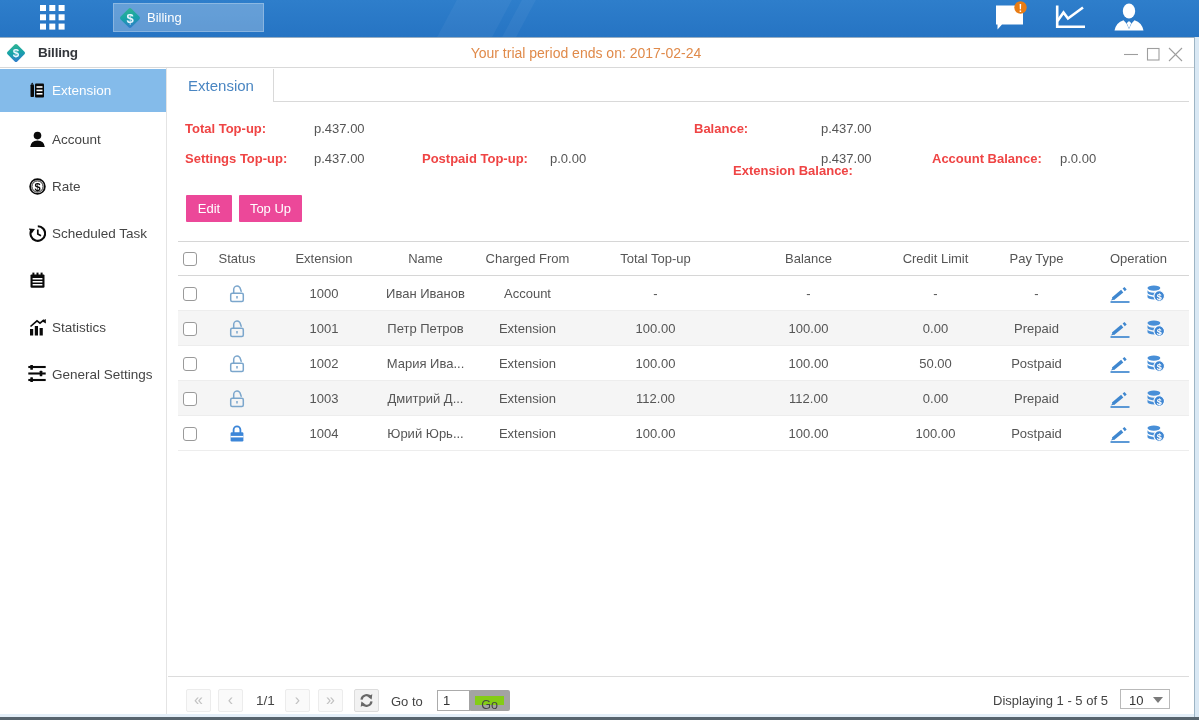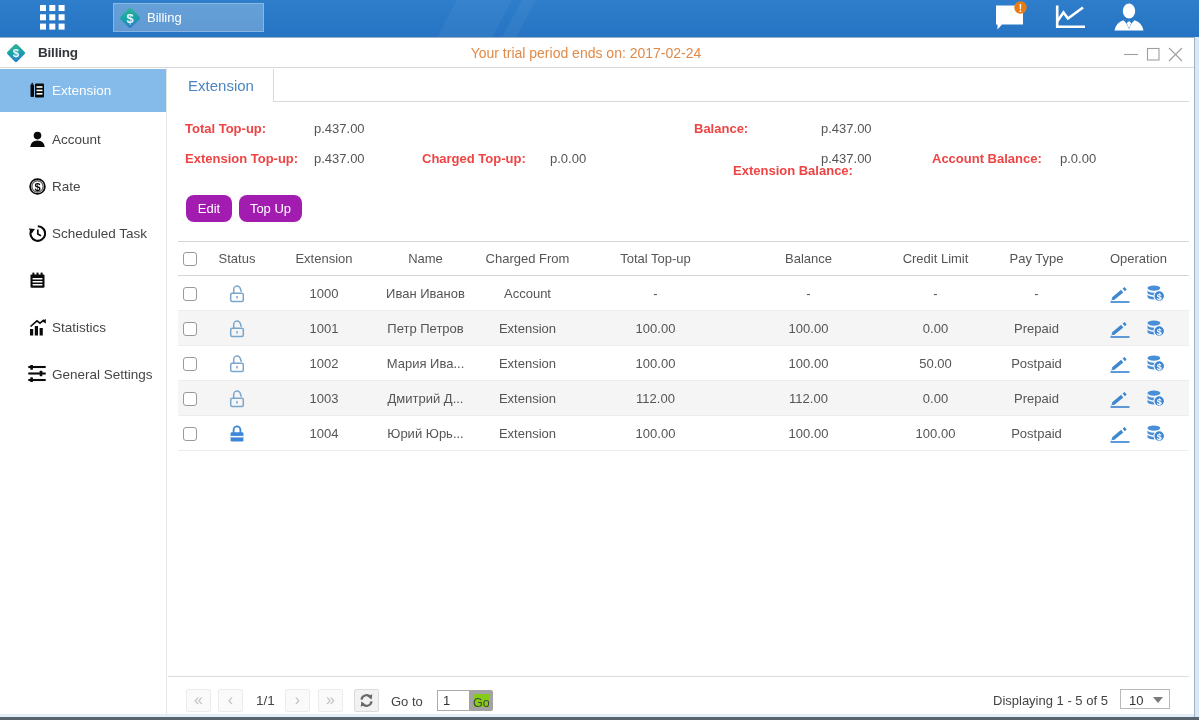--- a/index.html
+++ b/index.html
@@ -21,21 +21,21 @@
   .sitem .txt{position:absolute;left:52px;top:0;height:43px;line-height:43px;font-size:13.5px;color:#454545;}
   .sitem.sel{background:#84bbea;}
   .sitem.sel .txt{color:#fff;}
   .sitem svg{position:absolute;left:29px;top:13px;}
   
   #tabbar-line{left:274px;top:101px;width:915px;height:1px;background:#d9d9d9;}
   #tab-ext{left:168px;top:69px;width:106px;height:33px;border-right:1px solid #d9d9d9;box-sizing:border-box;background:#fff;}
   #tab-ext span{position:absolute;left:0;width:106px;text-align:center;top:8px;font-size:15px;color:#4a86c2;}
   .lab{font-weight:bold;color:#ef4444;font-size:13px;}
   .val{color:#555;font-size:13px;}
-  .btn{position:absolute;background:#a21caf;color:#fff;font-size:13px;text-align:center;border-radius:8px;}
+  .btn{position:absolute;background:#ec4899;color:#fff;font-size:13px;text-align:center;border-radius:1px;}
   
   #tbl{position:absolute;left:178px;top:241px;width:1011px;border-collapse:collapse;table-layout:fixed;font-size:13px;color:#555;}
   #tbl th{height:33px;font-weight:normal;color:#555;border-top:1px solid #d6d6d6;border-bottom:1px solid #d6d6d6;text-align:center;padding:0;}
   #tbl td{height:34px;text-align:center;padding:0;border-bottom:1px solid #ededed;}
   #tbl tr.odd td{background:#f5f5f5;}
   .cb{display:inline-block;width:12px;height:12px;border:1px solid #9a9a9a;border-radius:3px;background:#fff;vertical-align:middle;}
   
   #pager{left:168px;top:676px;width:1021px;height:38px;border-top:1px solid #dcdcdc;}
   .pbtn{position:absolute;top:13px;width:25px;height:23px;background:#fafafa;border:1px solid #ececec;box-sizing:border-box;border-radius:2px;color:#c2c2c2;text-align:center;line-height:20px;font-size:16px;}
   #bottomframe{left:0;top:714px;width:1199px;height:6px;background:#e3eef8;border-bottom:3px solid #57646e;box-sizing:border-box;}
@@ -191,23 +191,23 @@
 
 <div id="tab-ext" class="abs">
     <span>Extension</span>
   </div>
 <div id="tabbar-line" class="abs"></div>
 
 <div class="abs lab" style="left:185px;top:121px;">Total Top-up:</div>
 <div class="abs val" style="left:314px;top:121px;">p.437.00</div>
 <div class="abs lab" style="left:694px;top:121px;">Balance:</div>
 <div class="abs val" style="left:821px;top:121px;">p.437.00</div>
-<div class="abs lab" style="left:185px;top:151px;">Extension Top-up:</div>
+<div class="abs lab" style="left:185px;top:151px;">Settings Top-up:</div>
 <div class="abs val" style="left:314px;top:151px;">p.437.00</div>
-<div class="abs lab" style="left:422px;top:151px;">Charged Top-up:</div>
+<div class="abs lab" style="left:422px;top:151px;">Postpaid Top-up:</div>
 <div class="abs val" style="left:550px;top:151px;">p.0.00</div>
 <div class="abs lab" style="left:694px;top:163px;margin-left:39px;">Extension Balance:</div>
 <div class="abs val" style="left:821px;top:151px;">p.437.00</div>
 <div class="abs lab" style="left:932px;top:151px;">Account Balance:</div>
 <div class="abs val" style="left:1060px;top:151px;">p.0.00</div>
 
 <div class="btn" style="left:186px;top:195px;width:46px;height:27px;line-height:27px;">Edit</div>
 <div class="btn" style="left:239px;top:195px;width:63px;height:27px;line-height:27px;">Top Up</div>
 
 <table id="tbl">
@@ -406,21 +406,21 @@
 <div class="pbtn abs" style="left:354px;top:689px;background:#f2f2f2;border-color:#dcdcdc;"><svg width="15" height="15" viewBox="0 0 15 15" style="margin-top:3px">
       <g fill="none" stroke="#686868" stroke-width="2.2">
         <path d="M2.5 6.6 A5.15 5.15 0 0 1 12 4.6"></path>
         <path d="M12.5 8.4 A5.15 5.15 0 0 1 3 10.4"></path>
       </g>
       <path d="M13.3 1.2 L12.6 6.6 L8.4 3.6 Z" fill="#686868"></path>
       <path d="M1.7 13.8 L2.4 8.4 L6.6 11.4 Z" fill="#686868"></path>
     </svg></div>
 <div class="abs" style="left:391px;top:694px;font-size:13px;color:#444;">Go to</div>
 <div class="abs" style="left:437px;top:690px;width:26px;height:19px;border:1px solid #ababab;background:#fff;font-size:13px;color:#333;line-height:19px;padding-left:5px;">1</div>
-<div class="abs" style="left:469px;top:690px;width:24px;height:21px;background:#84cc16;border:4px solid #a3a3a3;box-sizing:border-box;border-radius:2px;text-align:center;line-height:19px;font-size:12.5px;color:#444;">Go</div>
+<div class="abs" style="left:469px;top:690px;width:41px;height:21px;background:#84cc16;border:6px solid #a3a3a3;box-sizing:border-box;border-radius:2px;text-align:center;line-height:19px;font-size:12.5px;color:#444;">Go</div>
 <div class="abs" style="left:993px;top:693px;font-size:13px;color:#444;">Displaying 1 - 5 of 5</div>
 <div class="abs" style="left:1120px;top:689px;width:50px;height:20px;border:1px solid #b9b9b9;box-sizing:border-box;background:#fff;">
   <span style="position:absolute;left:8px;top:3px;font-size:13px;color:#333;">10</span>
   <span style="position:absolute;right:6px;top:7px;width:0;height:0;border-left:5px solid transparent;border-right:5px solid transparent;border-top:6px solid #7a7a7a;"></span>
 </div>
 
 <div id="bottomframe" class="abs"></div>
 <div id="rightframe" class="abs"></div>
 
 </body></html>

